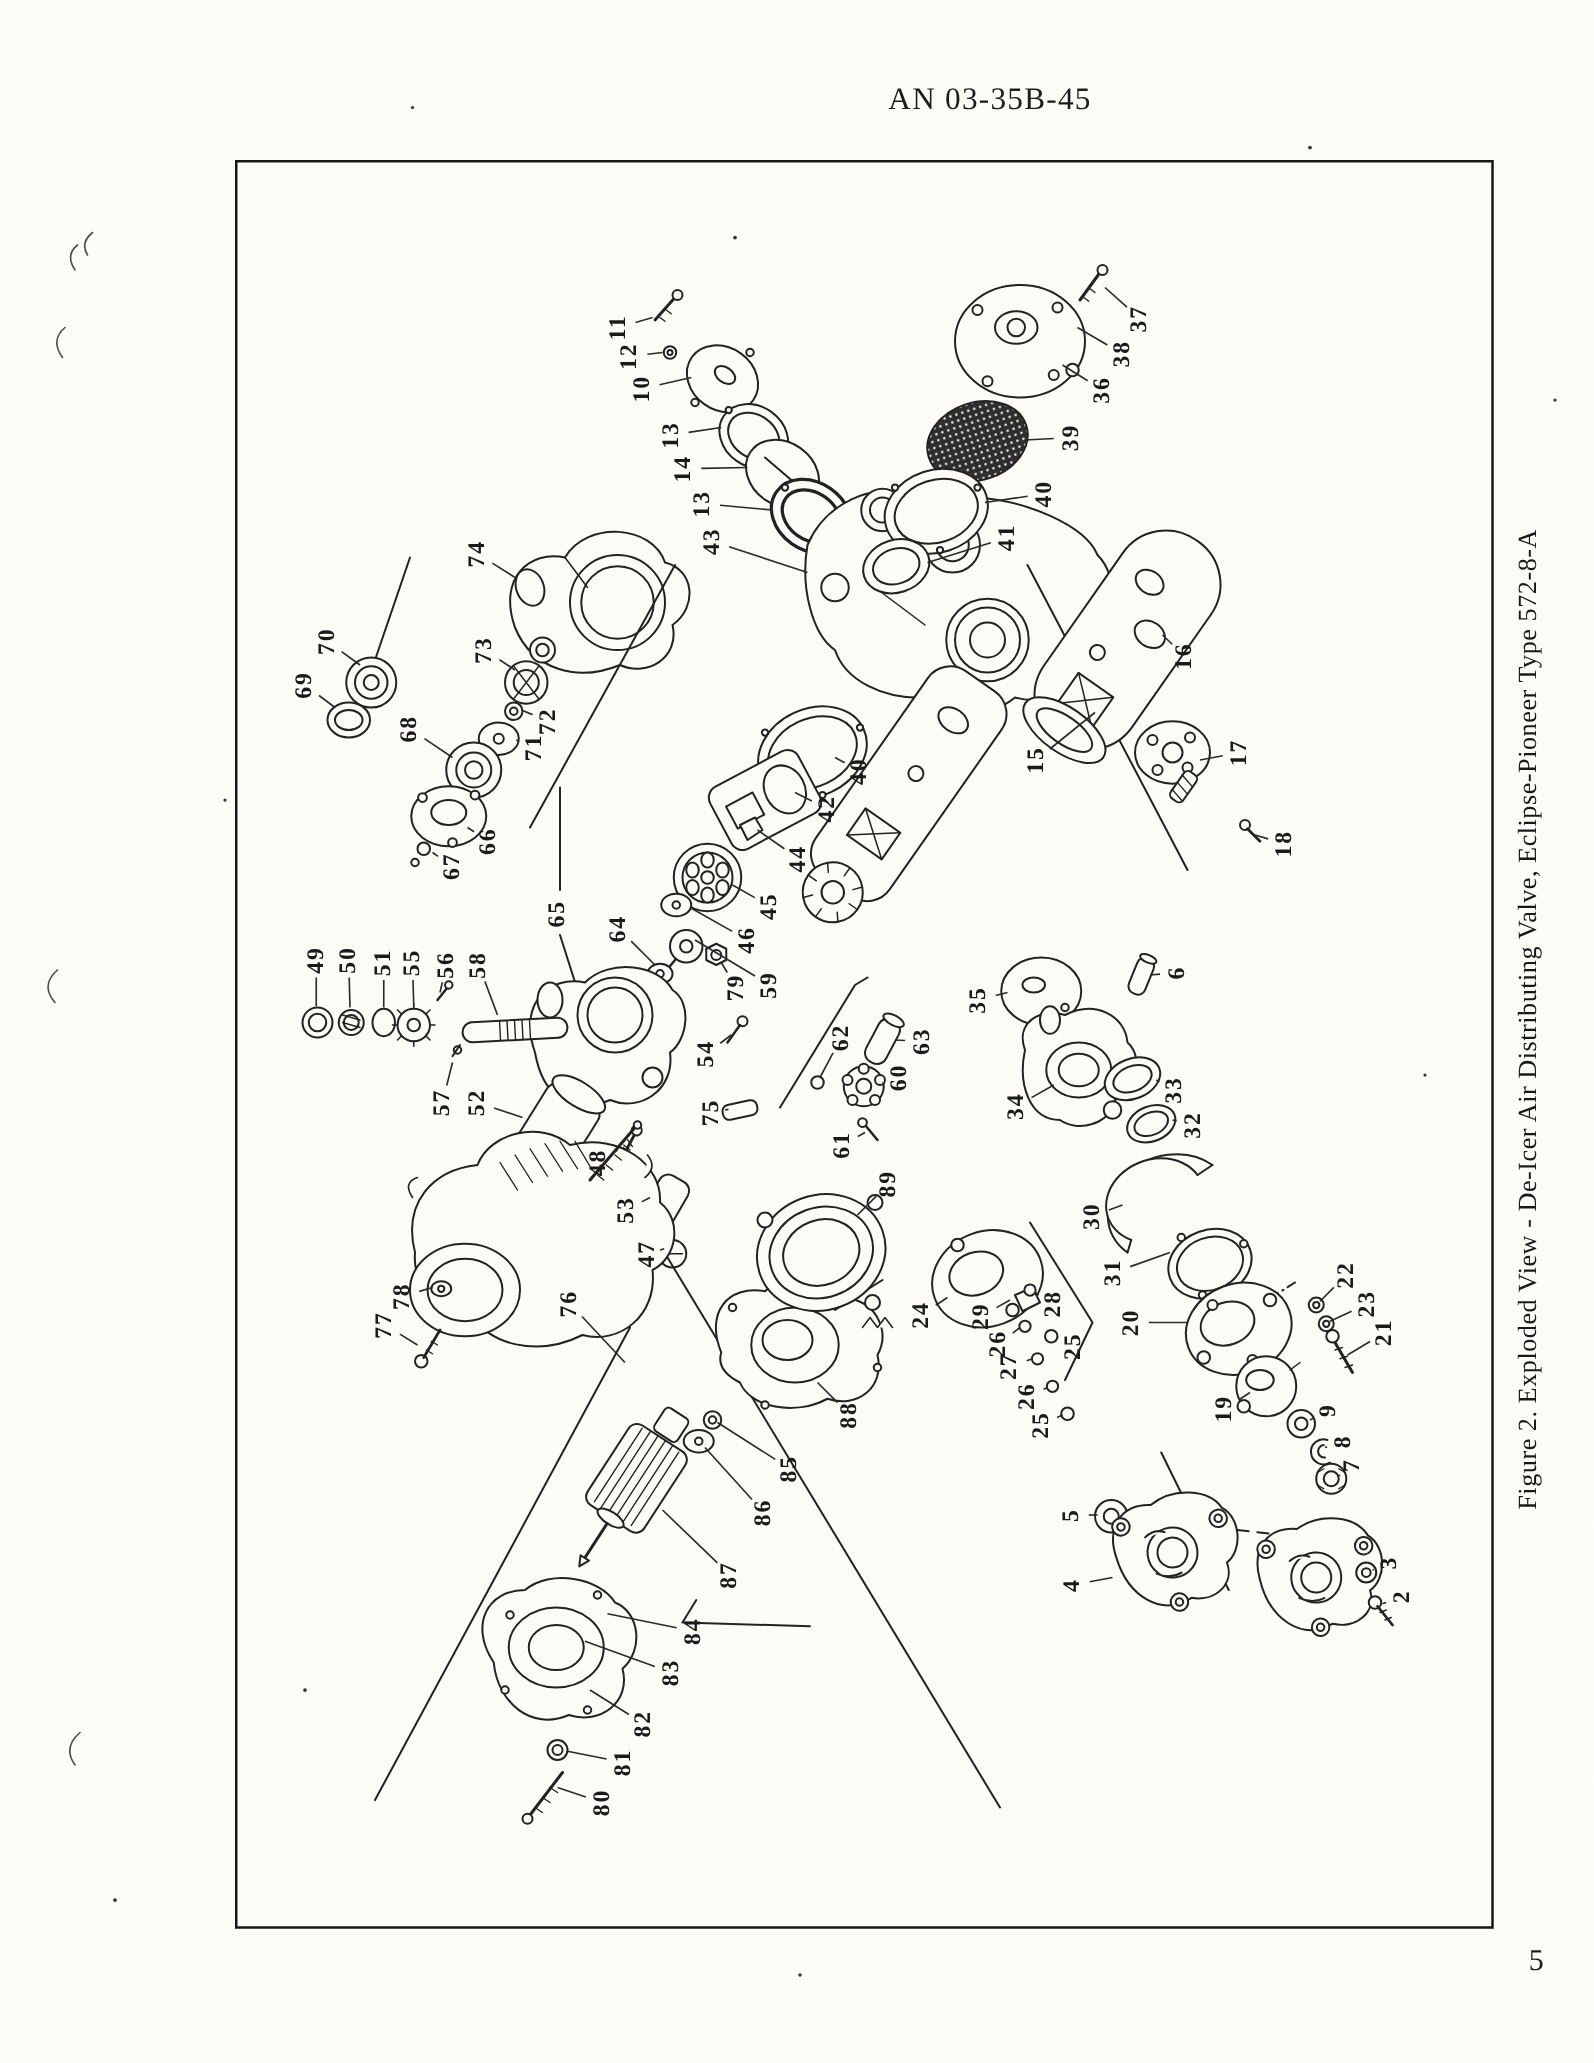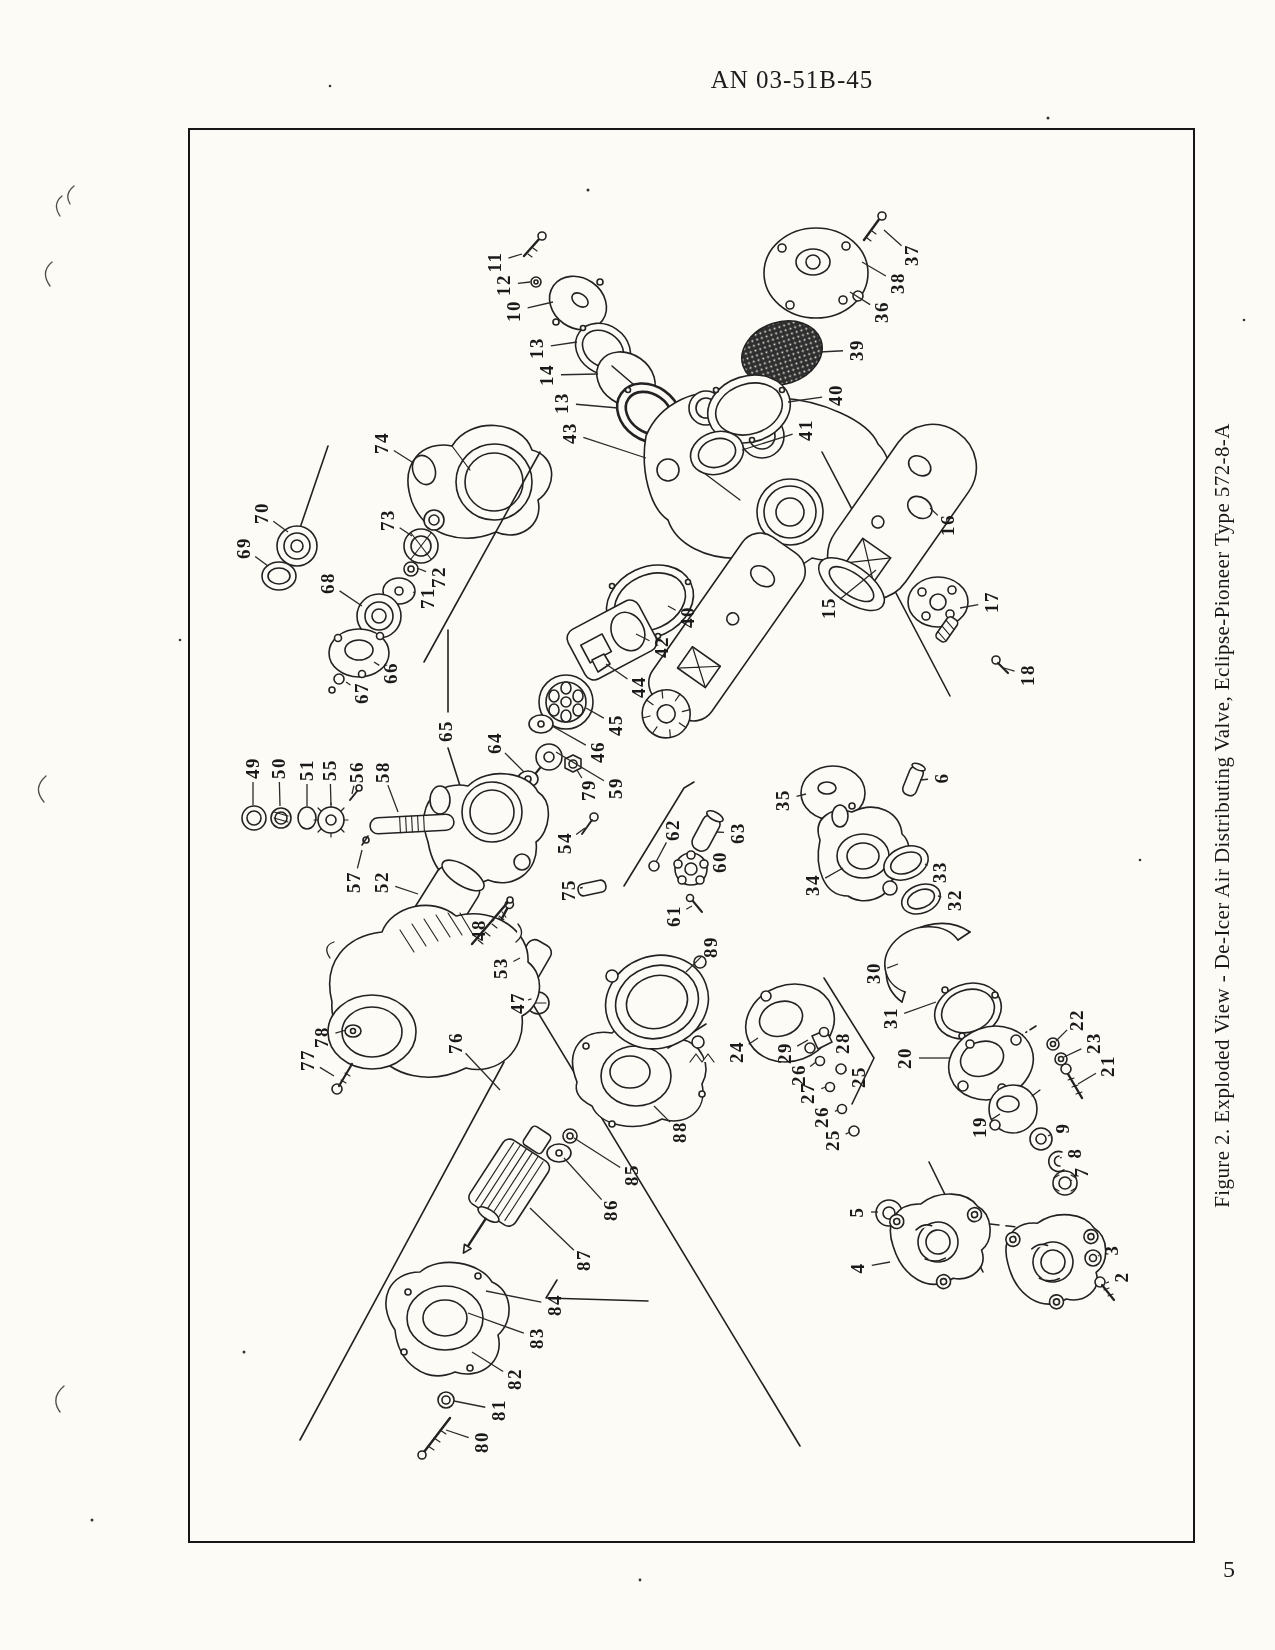--- a/index.html
+++ b/index.html
@@ -17,21 +17,21 @@
   #callout-layer{position:absolute;left:0;top:0;width:100%;height:100%;}
   .callout{position:absolute;transform:translate(-50%,-50%) rotate(-90deg);
            font:600 19px "Liberation Serif",serif;color:#1a1a1a;letter-spacing:1.5px;
            white-space:nowrap;}
 </style>
 </head>
 <body>
 
 <div id="page">
 
-  <div id="header">AN 03-51B-45</div>
+  <div id="header">AN 03-35B-45</div>
 
   <div id="figure-frame"></div>
 
   <svg id="diagram-art" width="1275" height="1650" viewBox="0 0 1275 1650">
     <defs>
       <pattern id="mesh" width="5" height="5" patternUnits="userSpaceOnUse">
         <rect width="5" height="5" fill="#2e2e2e"></rect>
         <circle cx="2.5" cy="2.5" r="1" fill="#e8e6df"></circle>
       </pattern>
       <g id="covshape">

